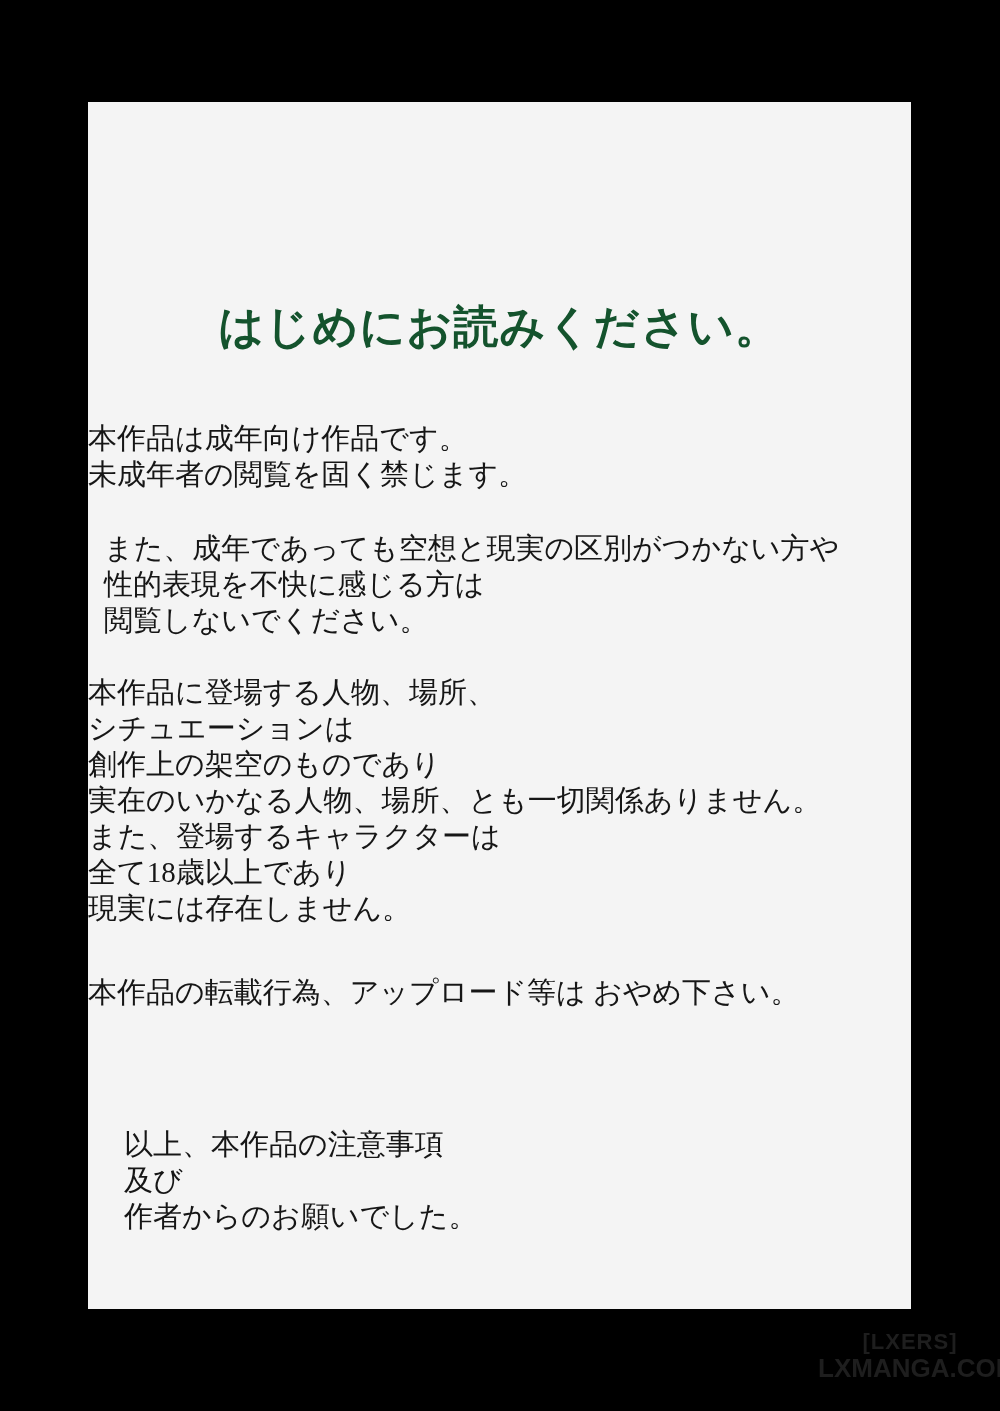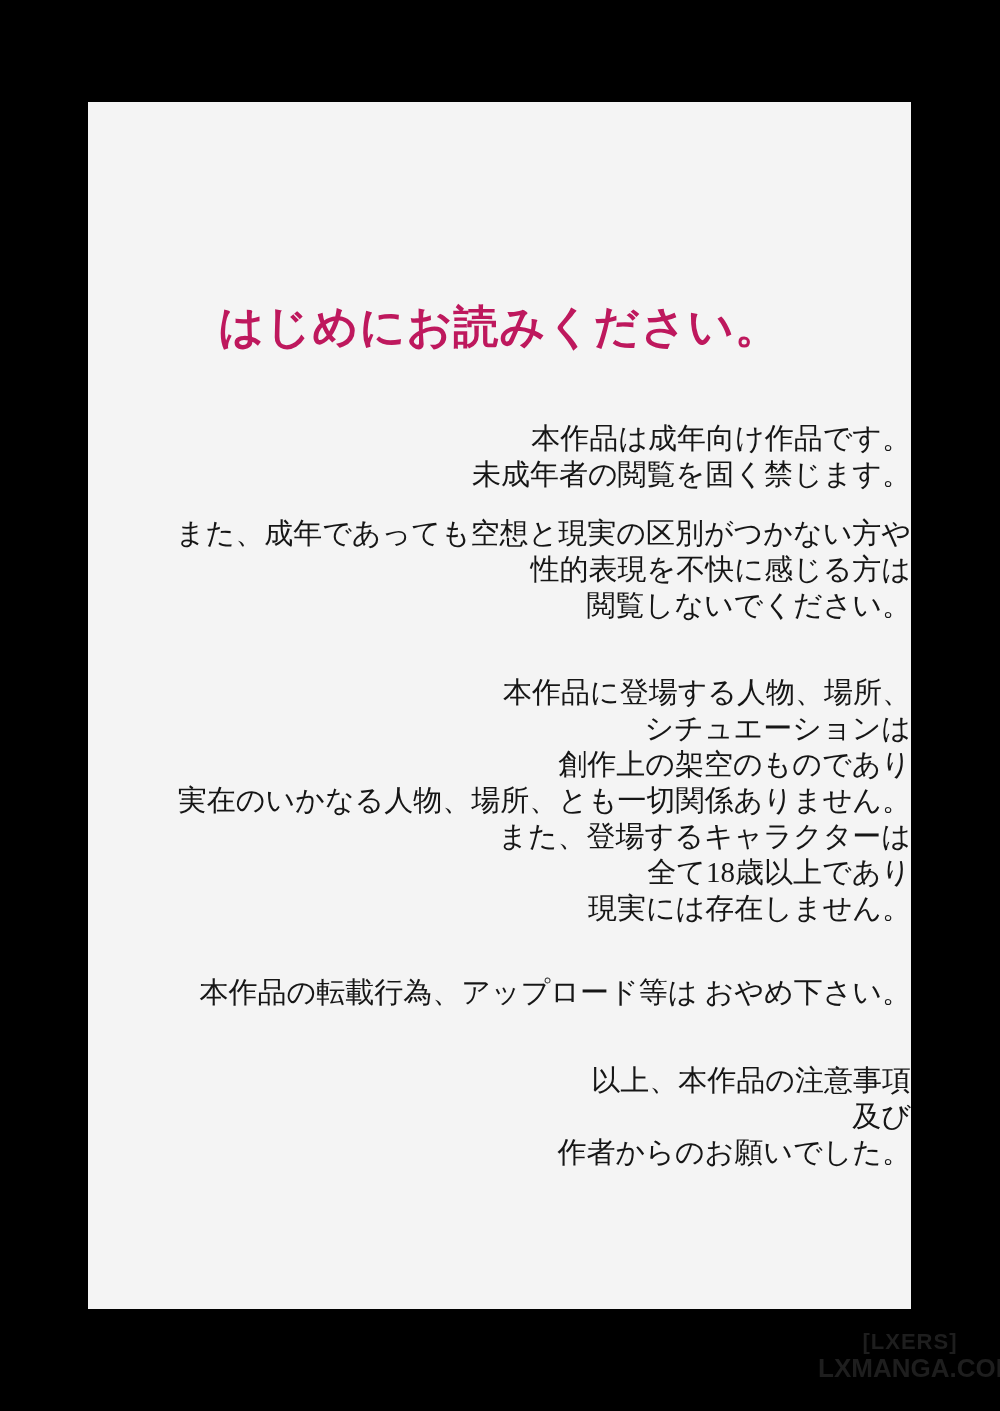--- a/index.html
+++ b/index.html
@@ -28,41 +28,41 @@
     position: absolute;
     top: 198px;
     left: 0;
     width: 100%;
     margin: 0;
     text-align: center;
     font-family: "Liberation Sans", "DejaVu Sans", sans-serif;
     font-weight: 800;
     font-size: 45px;
     line-height: 54px;
-    color: #be185d;
+    color: #14532d;
     letter-spacing: 1px;
     white-space: pre-line;
   }
   .para {
     position: absolute;
     left: 0;
     width: 100%;
     margin: 0;
-    text-align: right;
+    text-align: left;
     font-family: "Liberation Serif", "DejaVu Serif", serif;
     font-size: 29px;
     line-height: 36px;
     color: #161616;
     white-space: pre-line;
   }
   .para-1 { top: 318px; }
-  .para-2 { top: 413px; }
+  .para-2 { top: 428px; padding-left: 16px; }
   .para-3 { top: 572px; }
   .para-4 { top: 872px; }
-  .para-5 { top: 960px; }
+  .para-5 { top: 1024px; padding-left: 36px; }
   .watermark {
     position: absolute;
     left: 818px;
     top: 1330px;
     width: 184px;
     text-align: center;
     color: #1e1e1e;
     font-family: "Liberation Sans", "DejaVu Sans", sans-serif;
     font-weight: 700;
     line-height: 1.1;

